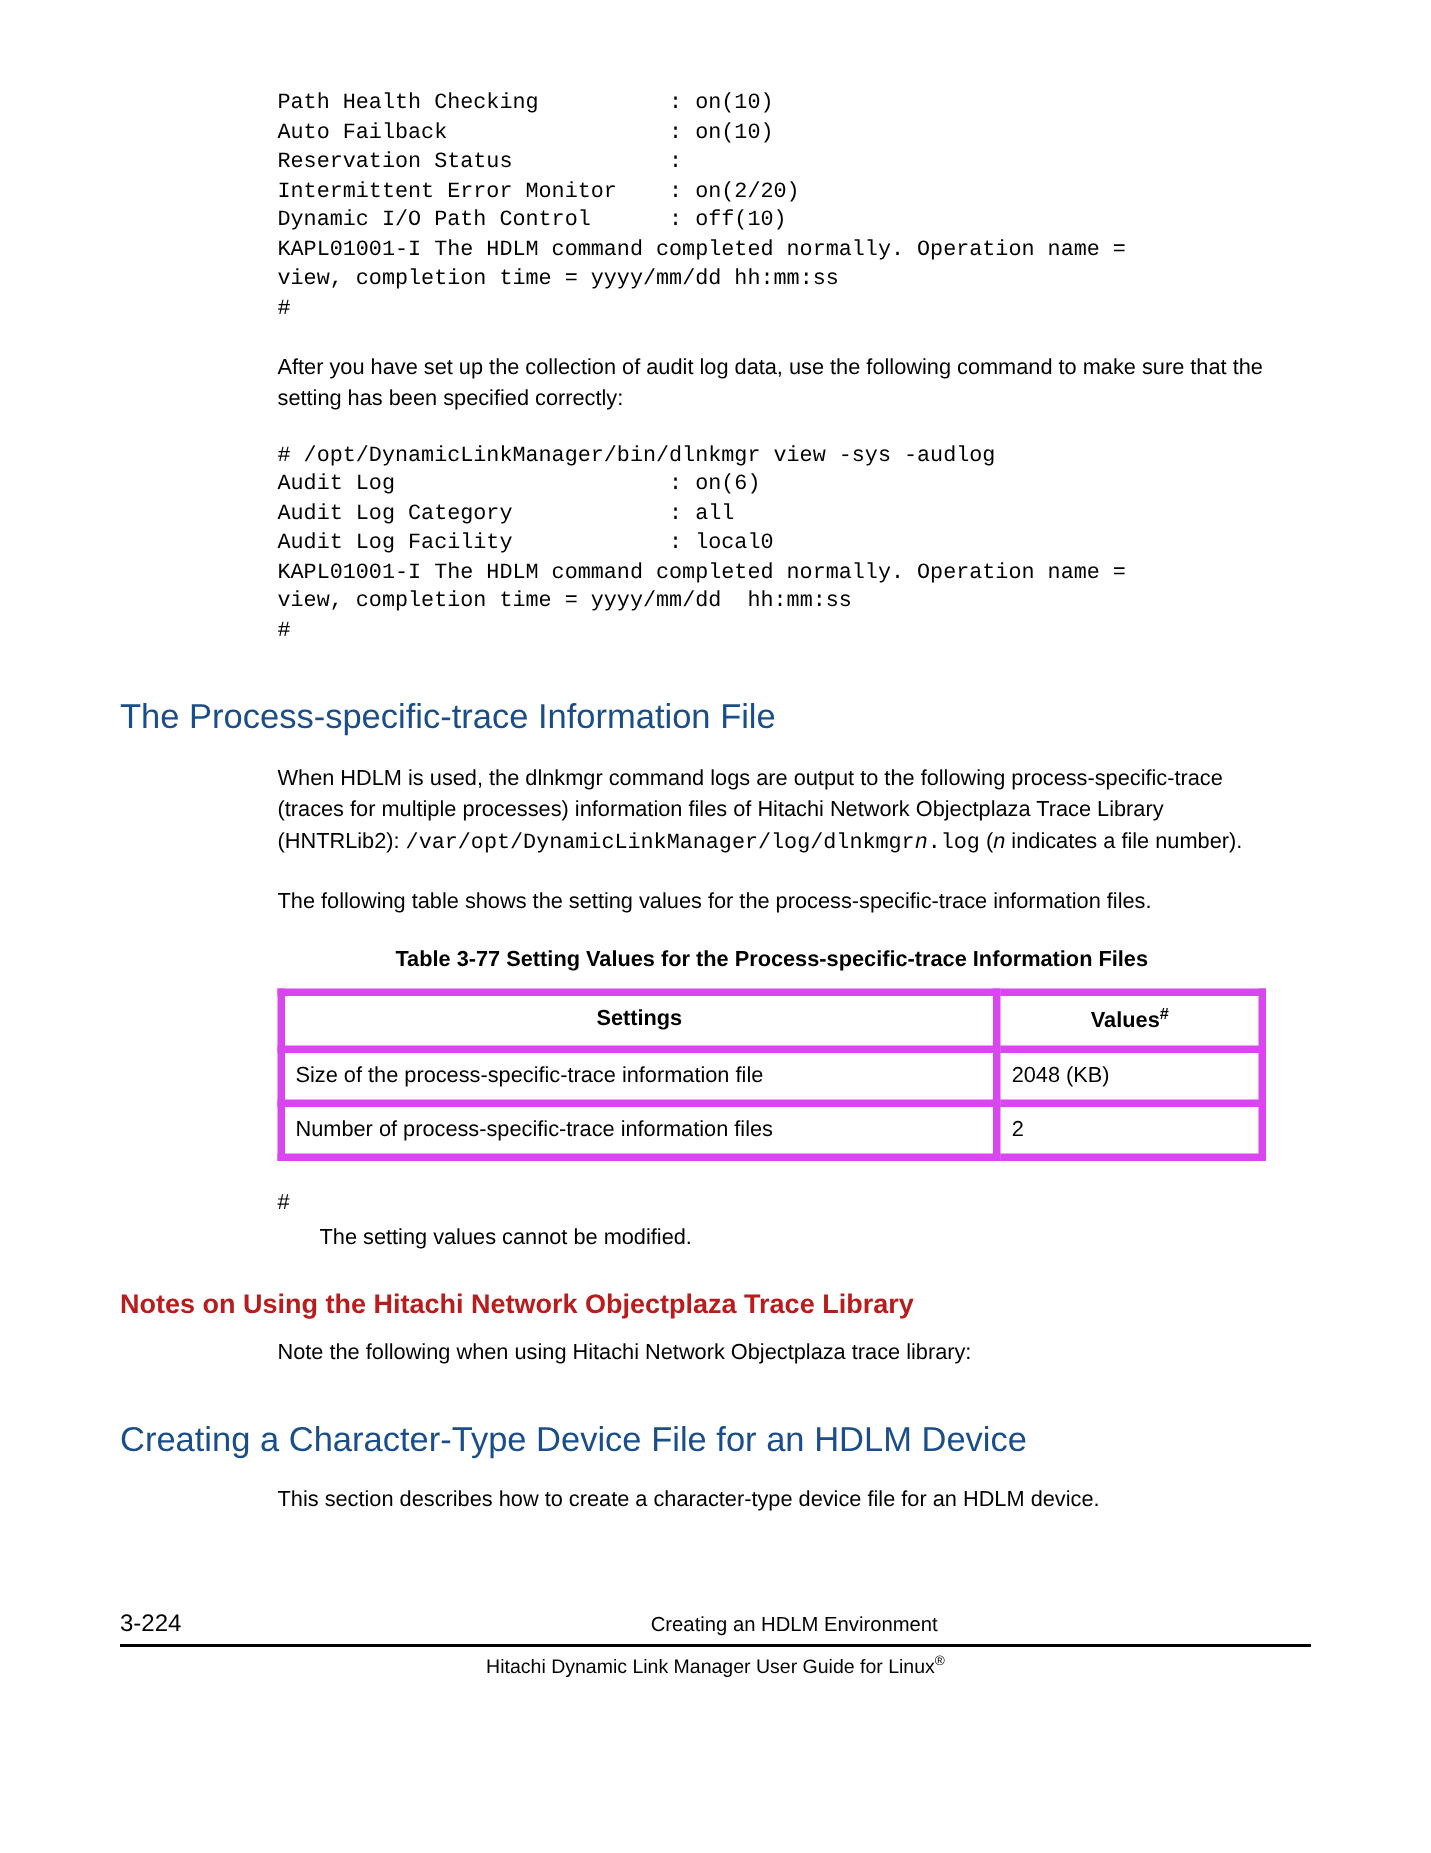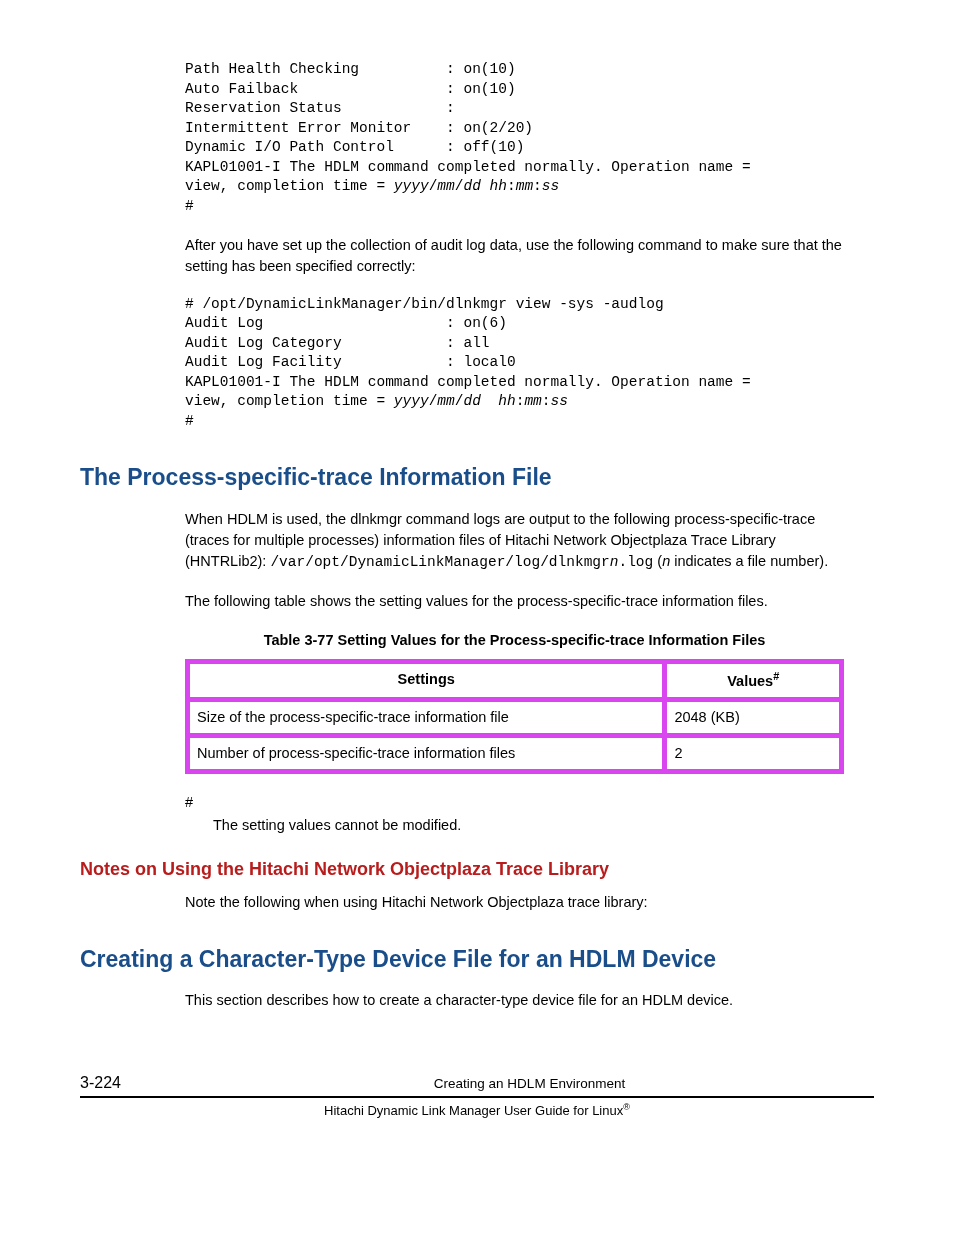--- a/index.html
+++ b/index.html
@@ -17,29 +17,29 @@
     margin-left: 105px;
     margin-right: 30px;
   }
   .mono {
     font-family: "Courier New", Courier, monospace;
     font-size: 14.5px;
     line-height: 1.35;
     white-space: pre;
     margin: 0 0 18px 0;
   }
-  .mono .ital { font-style: italic; }
+  .mono .ital { }
   .para {
     margin: 0 0 18px 0;
   }
   h1 {
     font-family: Verdana, Geneva, sans-serif;
     color: #1a4e8a;
     font-size: 23px;
-    font-weight: bold;
+    font-weight: normal;
     margin: 30px 0 14px 0;
   }
   h2 {
     font-family: Verdana, Geneva, sans-serif;
     color: #b91c1c;
     font-size: 18px;
     font-weight: bold;
     margin: 20px 0 10px 0;
   }
   .inline-code {

